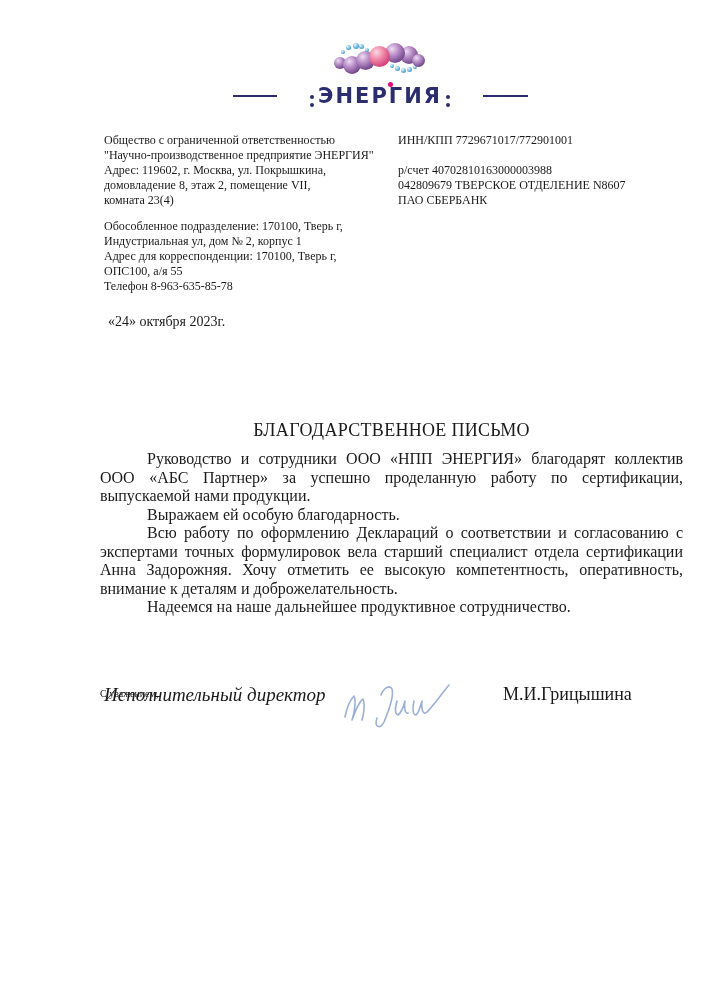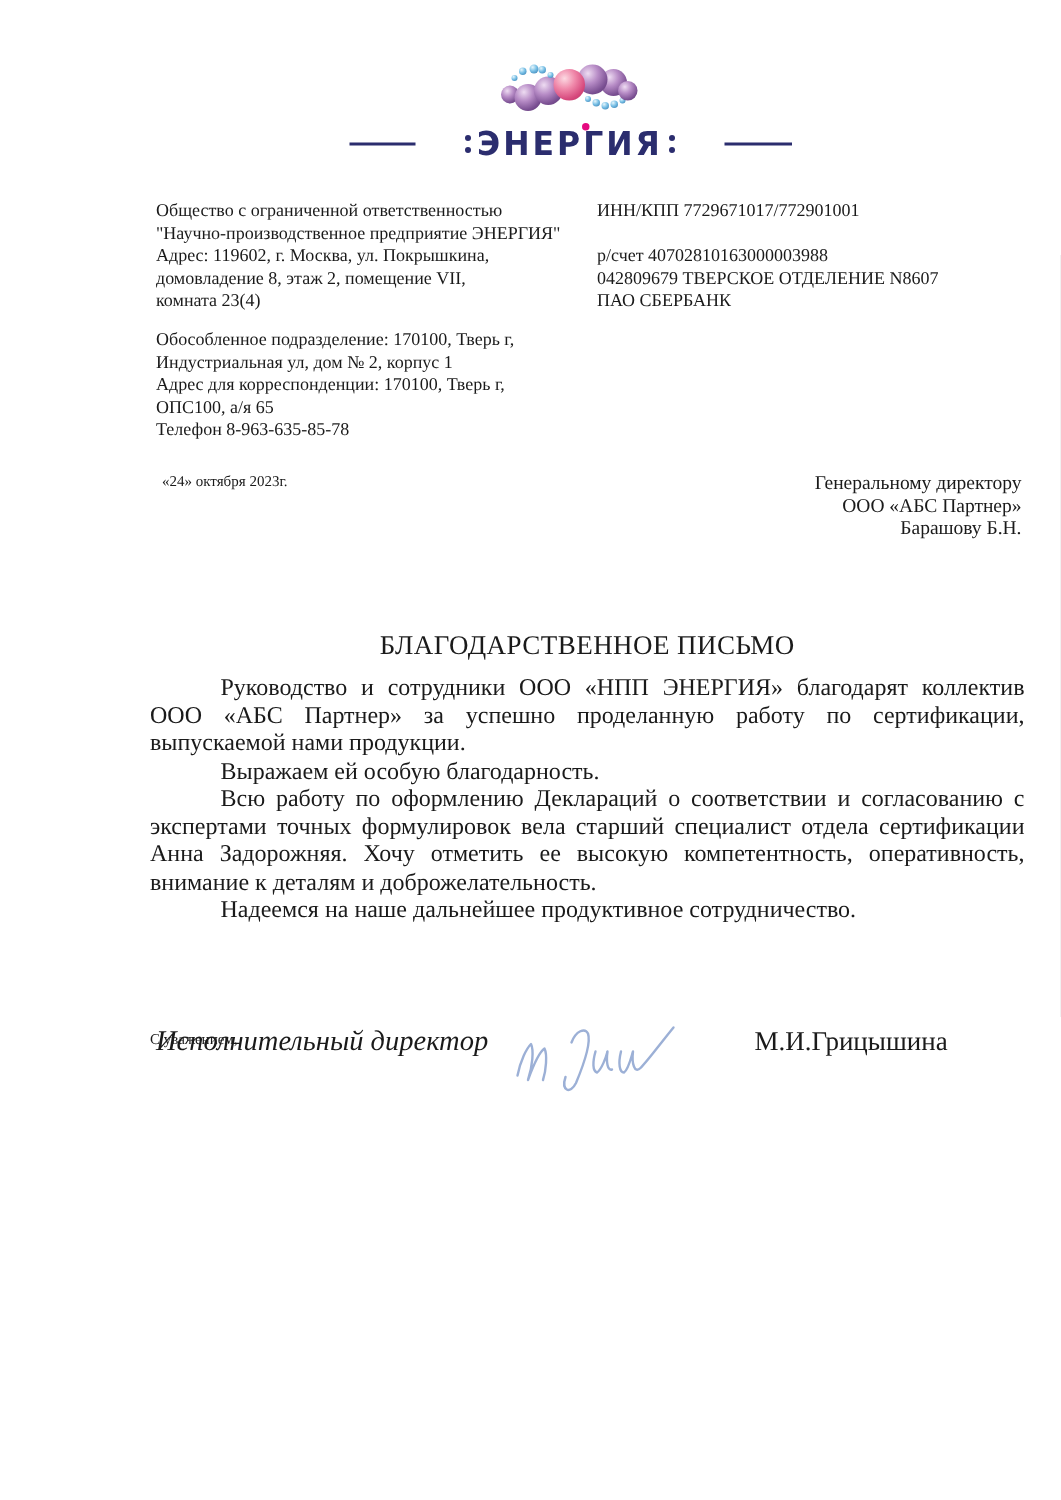--- a/index.html
+++ b/index.html
@@ -38,42 +38,42 @@
   .s-b9{left:71px; top:27px; width:5px; height:5px;}
   .s-b10{left:77px;top:25px; width:4px; height:4px;}
 
   .logo-row {
     position:absolute; left:233px; top:82px; width:295px; height:28px;
     display:flex; align-items:center; justify-content:space-between;
   }
   .logo-line { height:2px; background:#2b2d6e; }
   .logo-line.l { width:44px; }
   .logo-line.r { width:45px; }
-  .wordmark-wrap { display:flex; align-items:center; gap:4px; position:relative; }
+  .wordmark-wrap { display:flex; align-items:flex-end; gap:4px; position:relative; }
   .wordmark {
     font-family:"DejaVu Sans", sans-serif;
     font-weight:bold; font-size:21px; letter-spacing:2px;
     color:#2b2d6e; transform:scaleY(1.05); line-height:1;
   }
   .colon-dots { display:flex; flex-direction:column; gap:4px; }
   .colon-dots i { width:4px; height:4px; border-radius:50%; background:#2b2d6e; display:block; }
   .pink-dot {
     position:absolute; left:78px; top:-4px;
     width:5px; height:5px; border-radius:50%; background:#e5097f;
   }
 
   
   .info { position:absolute; font-size:12px; line-height:15px; }
   .info-left  { left:104px; top:133px; }
   .info-right { left:398px; top:133px; }
   .info-branch{ left:104px; top:219px; }
   .info div { min-height:15px; }
 
   
-  .date-line { position:absolute; left:108px; top:314px; font-size:10px; line-height:15px; }
+  .date-line { position:absolute; left:108px; top:314px; font-size:14px; line-height:15px; }
   .addressee { position:absolute; right:26px; top:314px; font-size:13px; line-height:15px; text-align:right; }
 
   
   .title {
     position:absolute; left:100px; top:420px; width:583px;
     text-align:center; font-size:18px; letter-spacing:0.3px;
   }
   .body-text { position:absolute; left:100px; top:450px; width:583px; font-size:16px; line-height:18.5px; }
   .body-text p { text-align:justify; text-indent:47px; }
 
@@ -137,31 +137,26 @@
     <div></div>
     <div>р/счет 40702810163000003988</div>
     <div>042809679 ТВЕРСКОЕ ОТДЕЛЕНИЕ N8607</div>
     <div>ПАО СБЕРБАНК</div>
   </div>
 
   <div class="info info-branch">
     <div>Обособленное подразделение: 170100, Тверь г,</div>
     <div>Индустриальная ул,  дом № 2, корпус 1</div>
     <div>Адрес для корреспонденции: 170100, Тверь г,</div>
-    <div>ОПС100, а/я 65</div>
+    <div>ОПС100, а/я 55</div>
     <div>Телефон 8-963-635-85-78</div>
   </div>
 
   <div class="date-line">«24» октября 2023г.</div>
 
-  <div class="addressee">
-    <div>Генеральному директору</div>
-    <div>ООО «АБС Партнер»</div>
-    <div>Барашову Б.Н.</div>
-  </div>
 
   <div class="title">БЛАГОДАРСТВЕННОЕ ПИСЬМО</div>
 
   <div class="body-text">
     <p>Руководство и сотрудники ООО «НПП ЭНЕРГИЯ» благодарят коллектив ООО «АБС Партнер» за успешно проделанную работу по сертификации, выпускаемой нами продукции.</p>
     <p>Выражаем ей особую благодарность.</p>
     <p>Всю работу по оформлению Деклараций о соответствии и согласованию с экспертами точных формулировок вела старший специалист отдела сертификации  Анна Задорожняя. Хочу отметить ее высокую компетентность, оперативность, внимание к деталям и доброжелательность.</p>
     <p>Надеемся на наше дальнейшее продуктивное сотрудничество.</p>
   </div>
 

